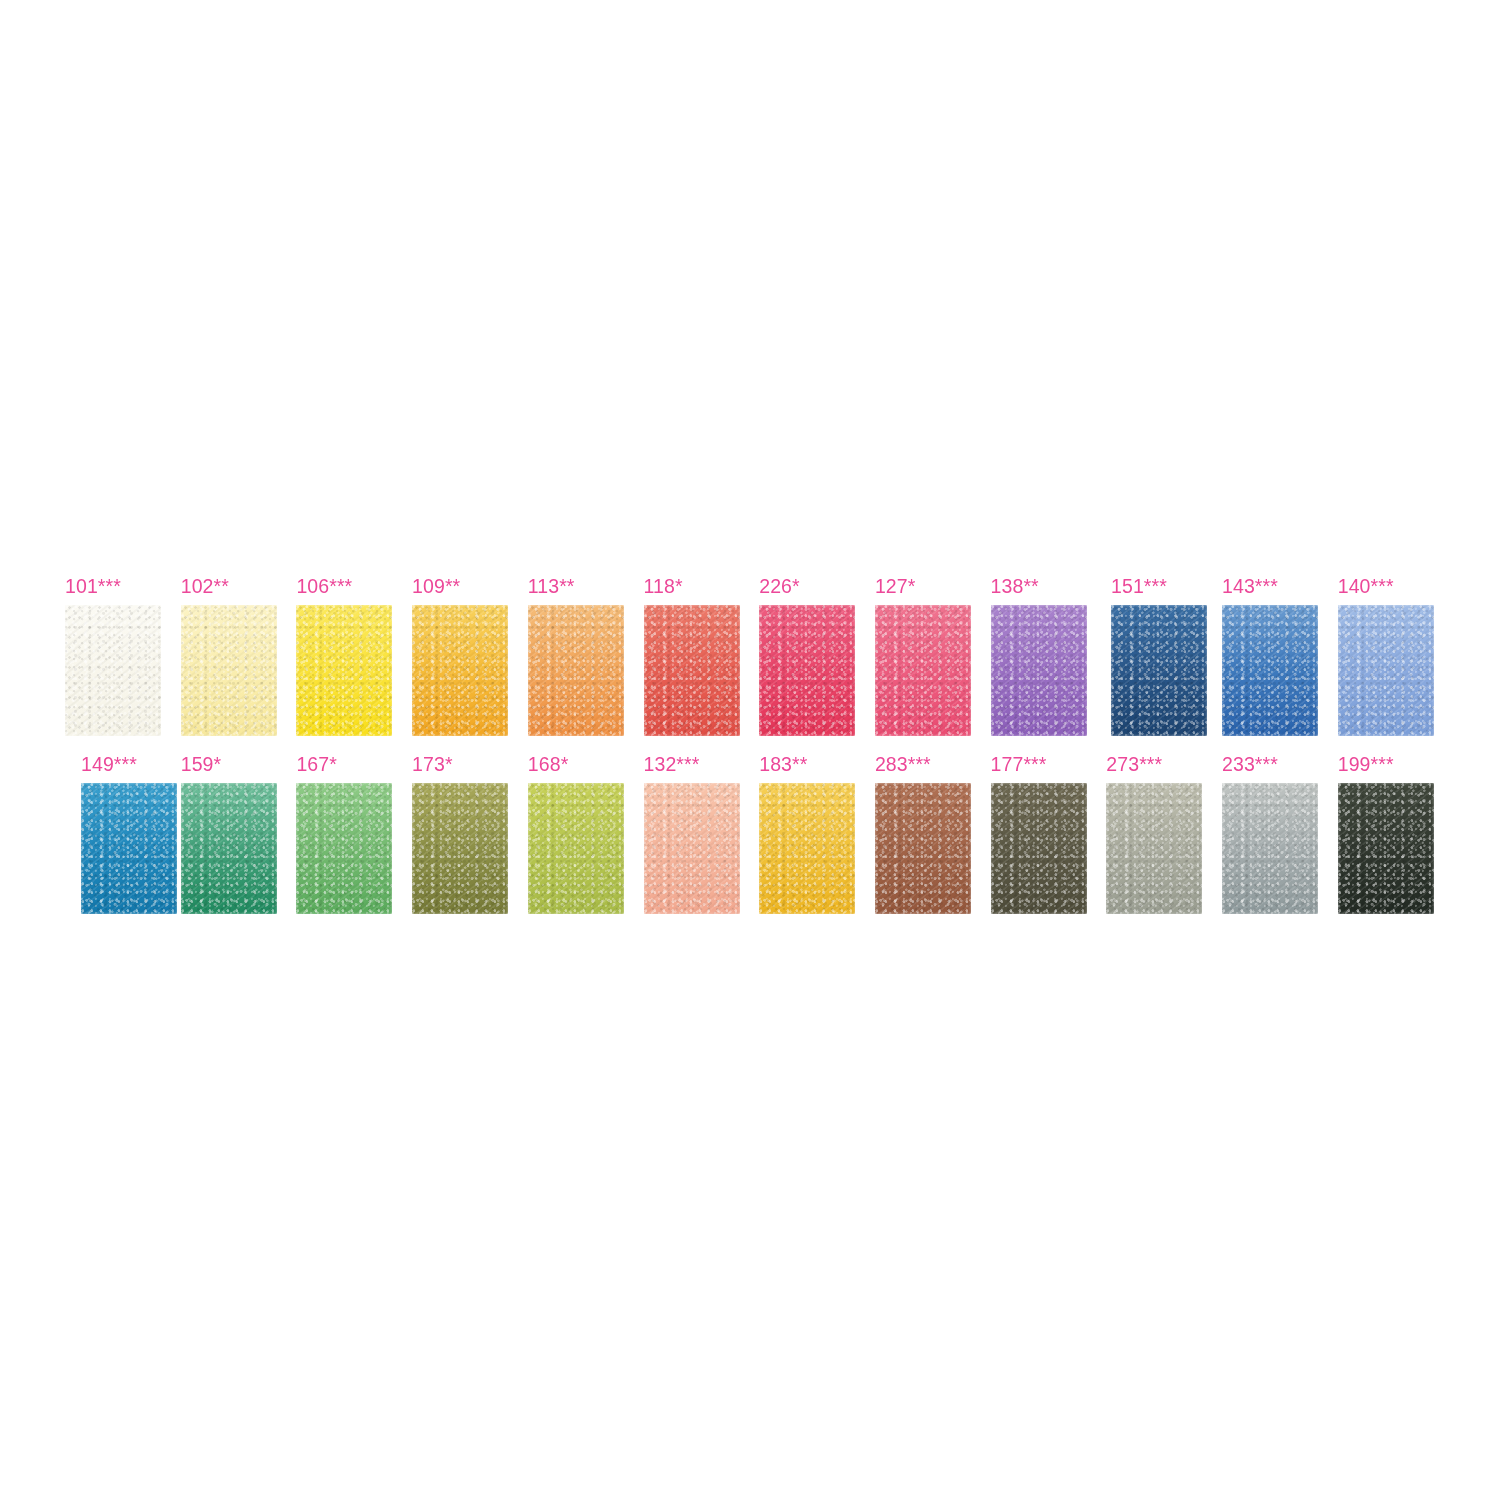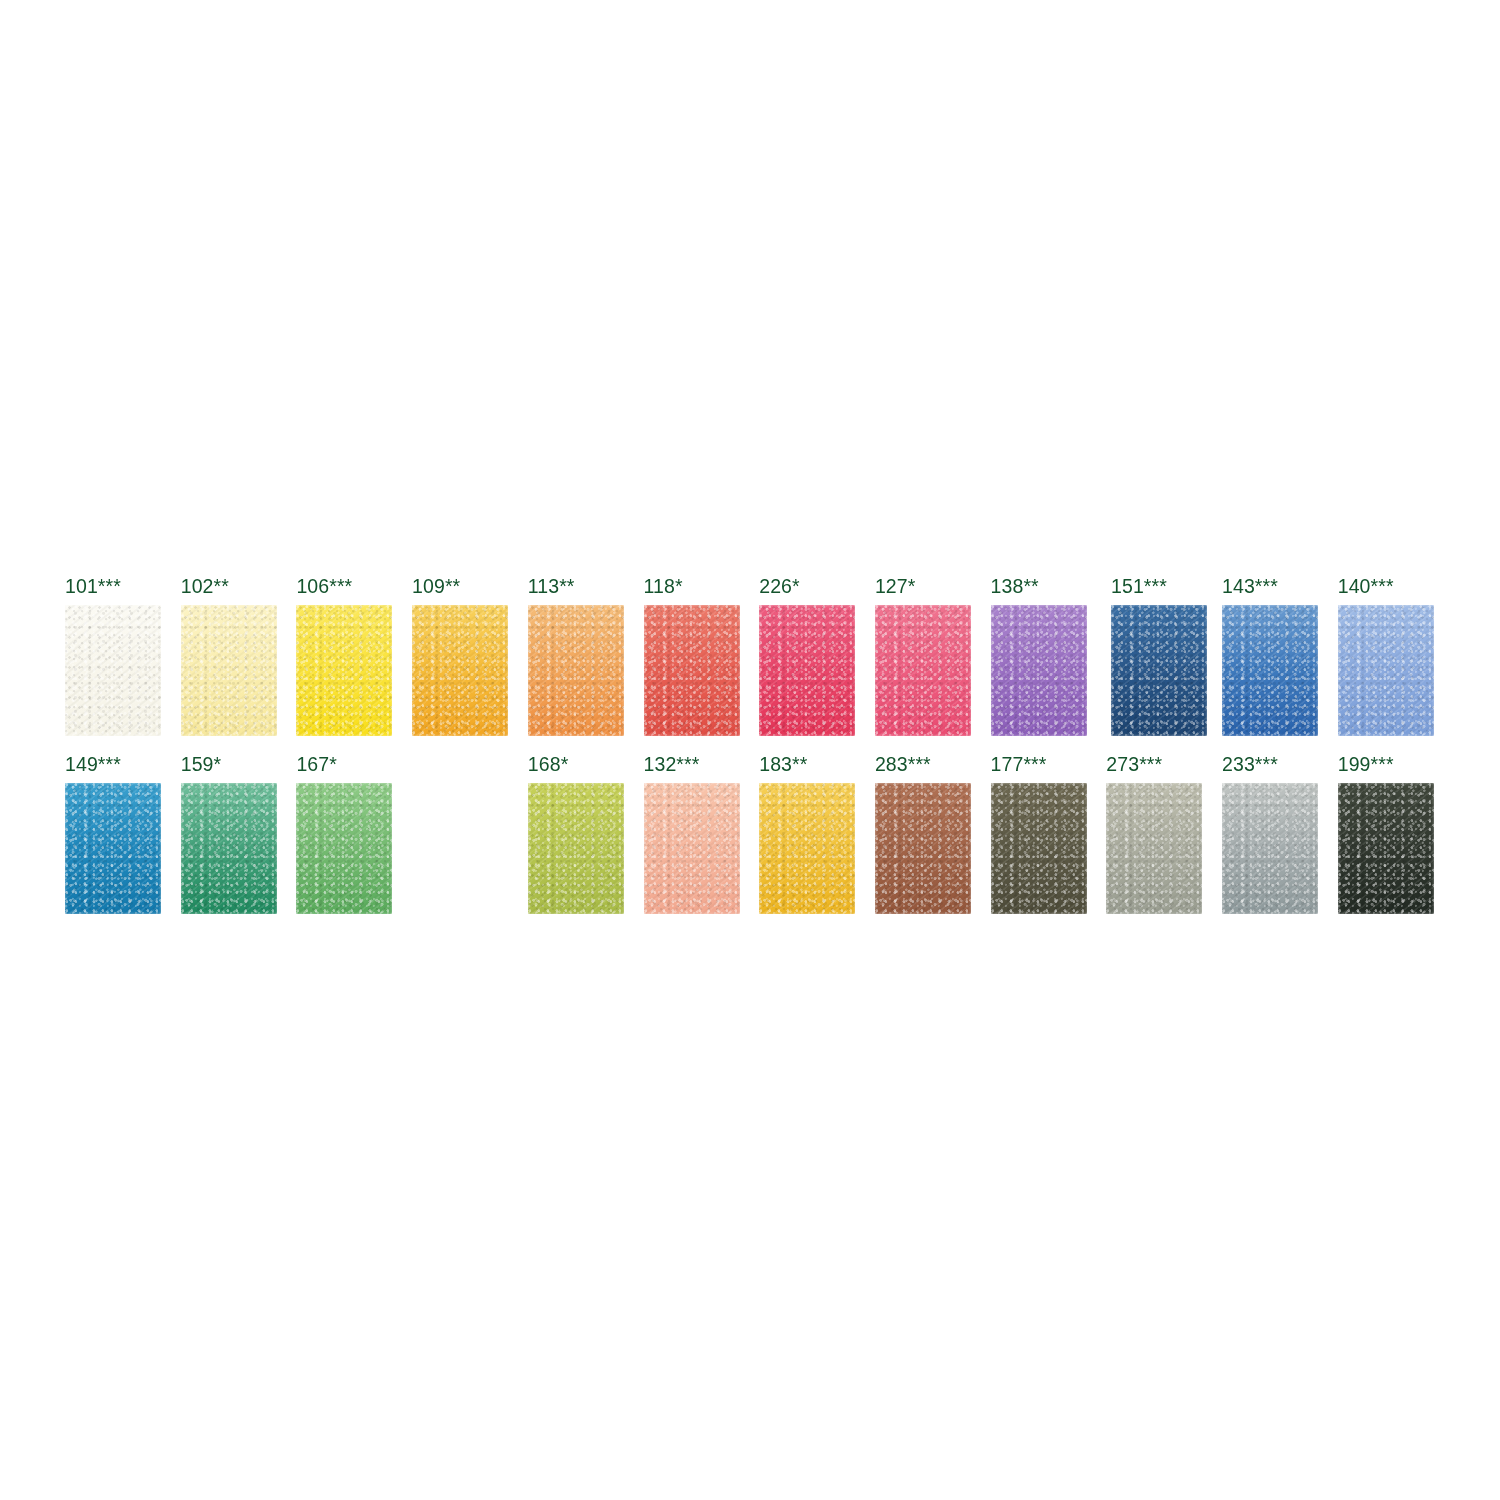--- a/index.html
+++ b/index.html
@@ -42,21 +42,21 @@
   }
 
   .swatch-label {
     position: absolute;
     left: 0;
     top: 0;
     height: 22px;
     line-height: 22px;
     font-size: 19.5px;
     font-family: "Liberation Sans", sans-serif;
-    color: #14532d;
+    color: #ec4899;
     letter-spacing: 0.1px;
     white-space: nowrap;
     -webkit-user-select: none;
     user-select: none;
   }
 
   .swatch-patch {
     position: absolute;
     left: 0;
     top: 30px;
@@ -222,21 +222,21 @@
         <div class="swatch-label">140***</div>
         <div class="swatch-patch" style="background: linear-gradient(rgb(159, 187, 230) 0%, rgb(140, 171, 223) 48%, rgb(123, 158, 216) 100%);">
           <div class="grain"></div>
           <div class="grain2"></div>
           <div class="stroke"></div>
           <div class="edge"></div>
         </div>
       </div>
     </div>
   <div class="swatch-row" id="row-2">
-      <div class="swatch-cell" style="left: 0px; text-align: center;">
+      <div class="swatch-cell" style="left: 16px; text-align: center;">
         <div class="swatch-label">149***</div>
         <div class="swatch-patch" style="background: linear-gradient(rgb(58, 160, 206) 0%, rgb(33, 137, 189) 48%, rgb(19, 121, 173) 100%);">
           <div class="grain"></div>
           <div class="grain2"></div>
           <div class="stroke"></div>
           <div class="edge"></div>
         </div>
       </div>
       <div class="swatch-cell" style="left: 115.7px;">
         <div class="swatch-label">159*</div>
@@ -249,20 +249,29 @@
       </div>
       <div class="swatch-cell" style="left: 231.4px;">
         <div class="swatch-label">167*</div>
         <div class="swatch-patch" style="background: linear-gradient(rgb(142, 203, 134) 0%, rgb(117, 187, 113) 48%, rgb(90, 171, 92) 100%);">
           <div class="grain"></div>
           <div class="grain2"></div>
           <div class="stroke"></div>
           <div class="edge"></div>
         </div>
       </div>
+      <div class="swatch-cell" style="left: 347.1px;">
+        <div class="swatch-label">173*</div>
+        <div class="swatch-patch" style="background: linear-gradient(rgb(169, 169, 90) 0%, rgb(142, 145, 72) 48%, rgb(118, 122, 55) 100%);">
+          <div class="grain"></div>
+          <div class="grain2"></div>
+          <div class="stroke"></div>
+          <div class="edge"></div>
+        </div>
+      </div>
       <div class="swatch-cell" style="left: 462.8px;">
         <div class="swatch-label">168*</div>
         <div class="swatch-patch" style="background: linear-gradient(rgb(199, 209, 89) 0%, rgb(183, 198, 80) 48%, rgb(168, 187, 71) 100%);">
           <div class="grain"></div>
           <div class="grain2"></div>
           <div class="stroke"></div>
           <div class="edge"></div>
         </div>
       </div>
       <div class="swatch-cell" style="left: 578.5px;">

